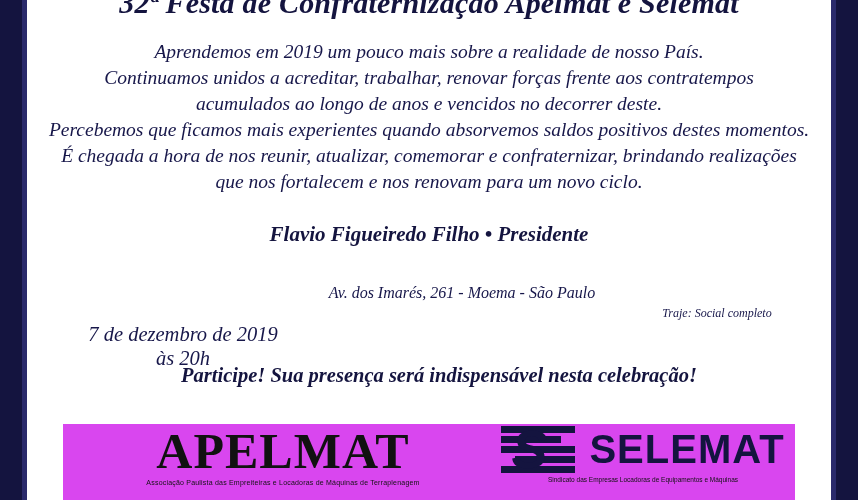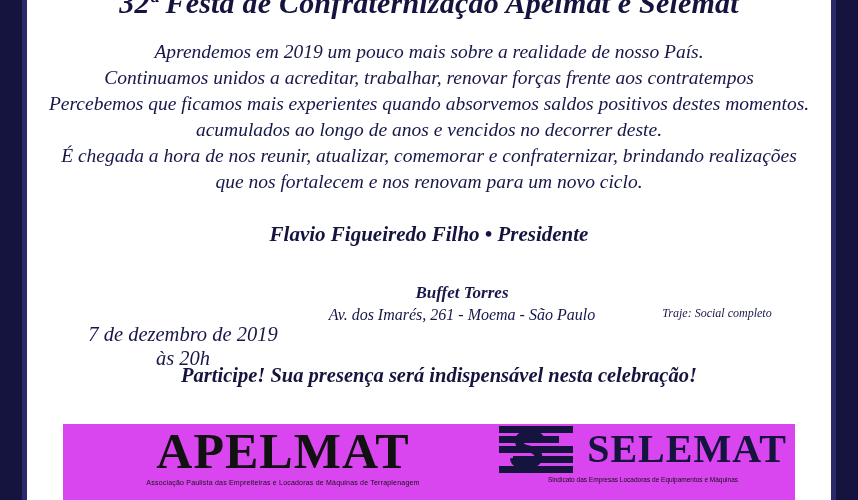--- a/index.html
+++ b/index.html
@@ -221,21 +221,21 @@
     left: 10px;
     top: -2px;
     font-family: "Liberation Sans", sans-serif;
     font-weight: bold;
     font-style: italic;
     font-size: 54px;
     line-height: 54px;
     color: #14143f;
   }
   .selemat-word {
-    font-family: Liberation Serif, serif;
+    font-family: Liberation Sans, sans-serif;
     font-weight: bold;
     font-size: 40px;
     letter-spacing: 1px;
     color: #14143f;
     line-height: 44px;
     white-space: nowrap;
     margin-left: 8px;
   }
   .selemat-sub {
     font-family: "Liberation Sans", sans-serif;
@@ -254,35 +254,34 @@
   <div class="border-left"></div>
   <div class="border-right"></div>
 
   <div class="content">
 
     <div class="title">32ª Festa de Confraternização Apelmat e Selemat</div>
 
     <div class="body-text">
       <p>Aprendemos em 2019 um pouco mais sobre a realidade de nosso País.</p>
       <p>Continuamos unidos a acreditar, trabalhar, renovar forças frente aos contratempos</p>
+      <p>acumulados ao longo de anos e vencidos no decorrer deste.</p>
       <p>Percebemos que ficamos mais experientes quando absorvemos saldos positivos destes momentos.</p>
-      <p>acumulados ao longo de anos e vencidos no decorrer deste.</p>
       <p>É chegada a hora de nos reunir, atualizar, comemorar e confraternizar, brindando realizações</p>
       <p>que nos fortalecem e nos renovam para um novo ciclo.</p>
     </div>
 
     <div class="signature">Flavio Figueiredo Filho • Presidente</div>
 
     <div class="details">
       <div class="detail-col col-date">
         <div class="line1">7 de dezembro de 2019</div>
         <div class="line2">às 20h</div>
       </div>
       <div class="detail-col col-venue">
-        <div class="venue-name">Buffet Torres</div>
         <div class="venue-addr">Av. dos Imarés, 261 - Moema - São Paulo</div>
       </div>
       <div class="detail-col col-dress">
         <div class="dress">Traje: Social completo</div>
       </div>
     </div>
 
     <div class="closing">Participe! Sua presença será indispensável nesta celebração!</div>
 
   </div>

